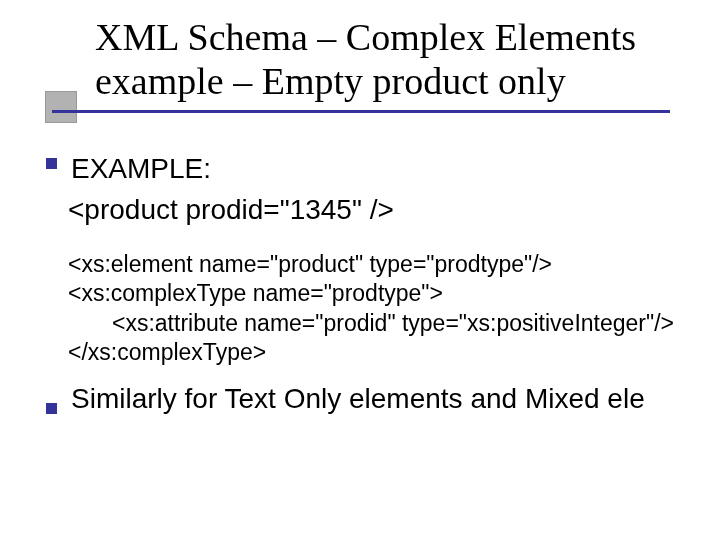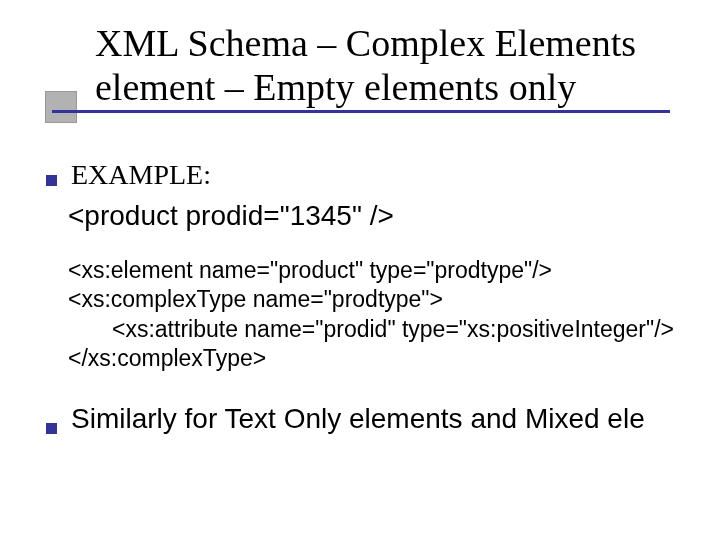--- a/index.html
+++ b/index.html
@@ -14,21 +14,21 @@
   }
   .slide {
     position: relative;
     width: 720px;
     height: 540px;
     box-sizing: border-box;
   }
   .title-block {
     position: absolute;
     left: 95px;
-    top: 22px;
+    top: 16px;
     width: 600px;
   }
   .title-line {
     font-family: "Times New Roman", Times, serif;
     font-size: 38px;
     line-height: 1.15;
     color: #000;
     font-weight: 400;
   }
   .title-underline {
@@ -52,23 +52,22 @@
 
   .body {
     position: absolute;
     left: 46px;
     top: 150px;
     width: 660px;
   }
 
   .bullet-row {
     display: flex;
-    align-items: center;
-    margin-top: 8px;
-    font-family: Liberation Serif, serif;
+    align-items: flex-start;
+    margin-top: 2px;
   }
   .bullet-sq {
     width: 11px;
     height: 11px;
     background: #333399;
     flex: 0 0 auto;
     margin-right: 14px;
     position: relative;
     top: 6px;
   }
@@ -94,31 +93,31 @@
     white-space: nowrap;
   }
   .ind-a { margin-left: 0px; }
   .ind-b { margin-left: 0px; }
   .ind-c { margin-left: 44px; }
   .ind-d { }
 
   .bullet-row2 {
     display: flex;
     align-items: baseline;
-    margin-top: 28px;
+    margin-top: 14px;
     white-space: nowrap;
   }
 </style>
 </head>
 <body>
 <div class="slide">
 
   <div class="title-block">
     <div class="title-line">XML Schema – Complex Elements</div>
-    <div class="title-line">element – Empty elements only</div>
+    <div class="title-line">example – Empty product only</div>
   </div>
   <div class="title-box"></div>
   <div class="title-underline"></div>
 
   <div class="body">
 
     <div class="bullet-row">
       <div class="bullet-sq"></div>
       <div class="lvl1-text">EXAMPLE:</div>
     </div>

